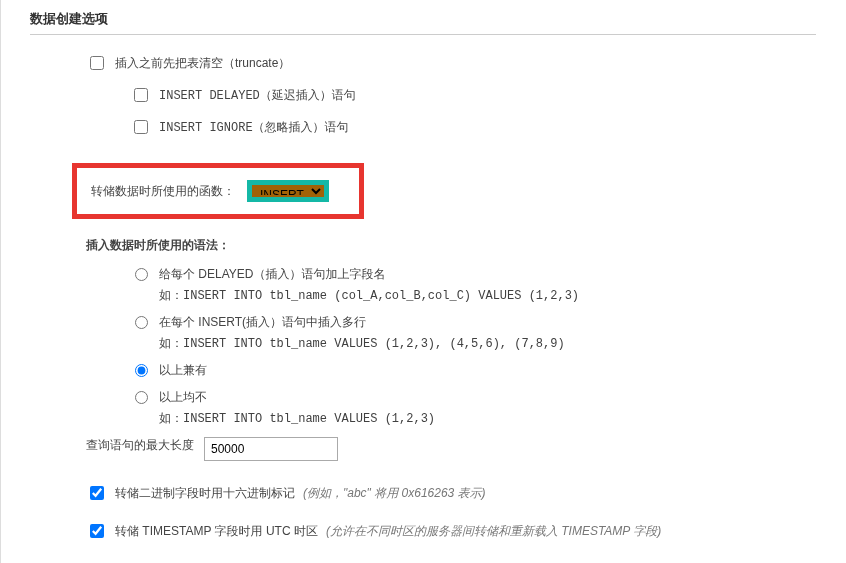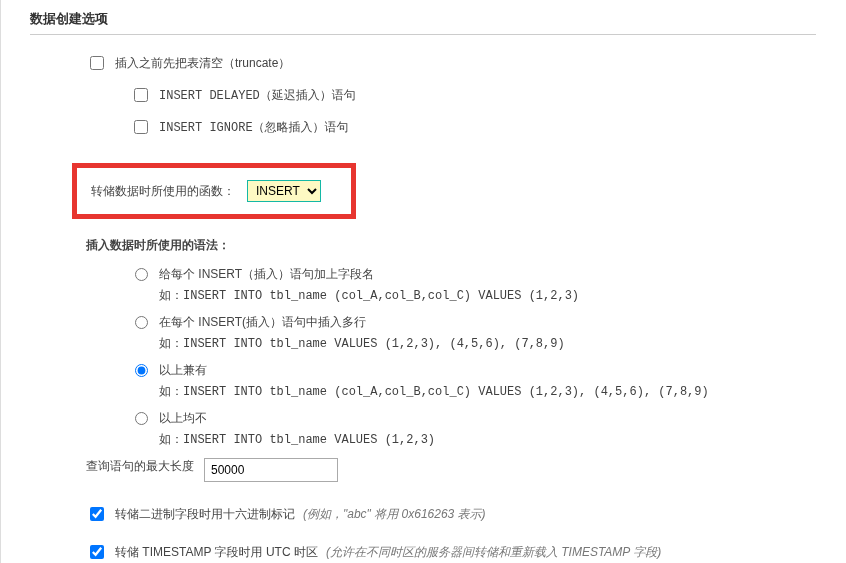--- a/index.html
+++ b/index.html
@@ -52,22 +52,22 @@
     margin-left: 42px;
     margin-top: 14px;
     margin-bottom: 10px;
   }
   .highlight-box .lbl {
     margin-right: 12px;
   }
   select.func {
     font-size: 12px;
     height: 22px;
-    border: 1px solid #14b8a6;
-    background: #fef9c3;
+    border: 5px solid #14b8a6;
+    background: #a16207;
     padding: 2px 4px;
   }
 
   .syntax-label {
     margin-left: 56px;
     margin-top: 8px;
     margin-bottom: 12px;
     font-weight: bold;
   }
   .radio-row {
@@ -155,38 +155,37 @@
     </select>
   </div>
 
   
   <div class="syntax-label">插入数据时所使用的语法：</div>
 
   
   <div class="radio-row">
     <input type="radio" name="syntax" style="">
     <div class="labels">
-      <div class="main-label">给每个 INSERT（插入）语句加上字段名</div>
+      <div class="main-label">给每个 DELAYED（插入）语句加上字段名</div>
       <div class="sub-label">如：INSERT INTO tbl_name (col_A,col_B,col_C) VALUES (1,2,3)</div>
     </div>
   </div>
 
   <div class="radio-row">
     <input type="radio" name="syntax" style="">
     <div class="labels">
       <div class="main-label">在每个 INSERT(插入）语句中插入多行</div>
       <div class="sub-label">如：INSERT INTO tbl_name VALUES (1,2,3), (4,5,6), (7,8,9)</div>
     </div>
   </div>
 
   <div class="radio-row">
     <input type="radio" name="syntax" checked="" style="">
     <div class="labels">
       <div class="main-label">以上兼有</div>
-      <div class="sub-label">如：INSERT INTO tbl_name (col_A,col_B,col_C) VALUES (1,2,3), (4,5,6), (7,8,9)</div>
     </div>
   </div>
 
   <div class="radio-row">
     <input type="radio" name="syntax" style="">
     <div class="labels">
       <div class="main-label">以上均不</div>
       <div class="sub-label">如：INSERT INTO tbl_name VALUES (1,2,3)</div>
     </div>
   </div>

